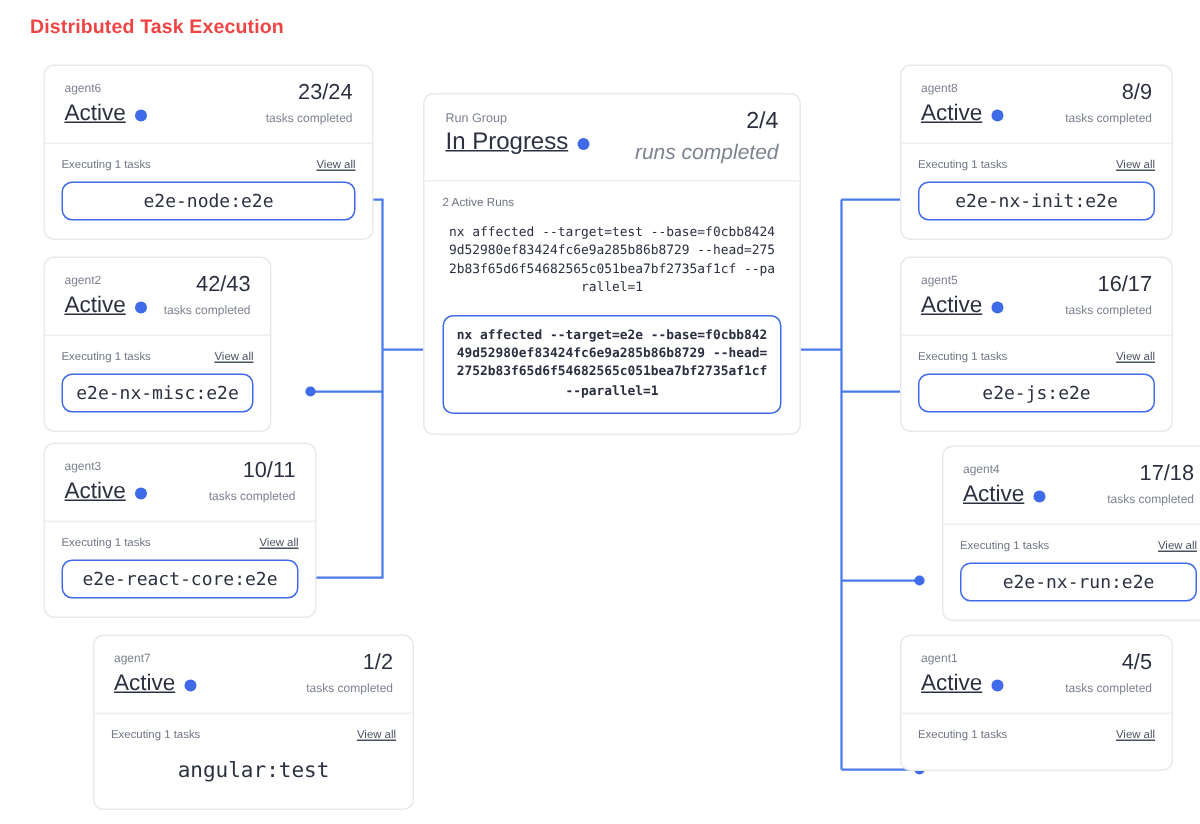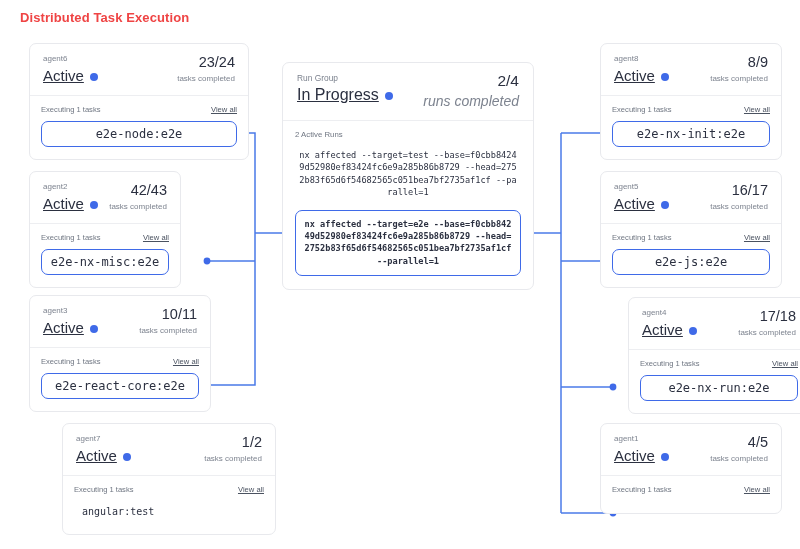--- a/index.html
+++ b/index.html
@@ -52,23 +52,23 @@
     border-radius:7px;
     padding:5px 8px;
     text-align:center;
     font-family:"DejaVu Sans Mono", monospace;
     font-size:12px;
     color:#2b3040;
     background:#fff;
   }
   .plain-task {
     padding:5px 8px;
-    text-align:left;
+    text-align:center;
     font-family:"DejaVu Sans Mono", monospace;
-    font-size:10px;
+    font-size:14px;
     color:#2b3040;
   }
 
   
   #run-group-card { position:absolute; left:282px; top:62px; width:252px; }
   #run-group-card .card-head { padding:9px 14px 11px 14px; }
   #run-group-card .agent-name { font-size:8.4px; }
   #run-group-card .status-text { font-size:16px;text-align:center; }
   #run-group-card .count { font-size:15.5px; }
   #run-group-card .count-label { font-size:14px;font-style:italic; }

